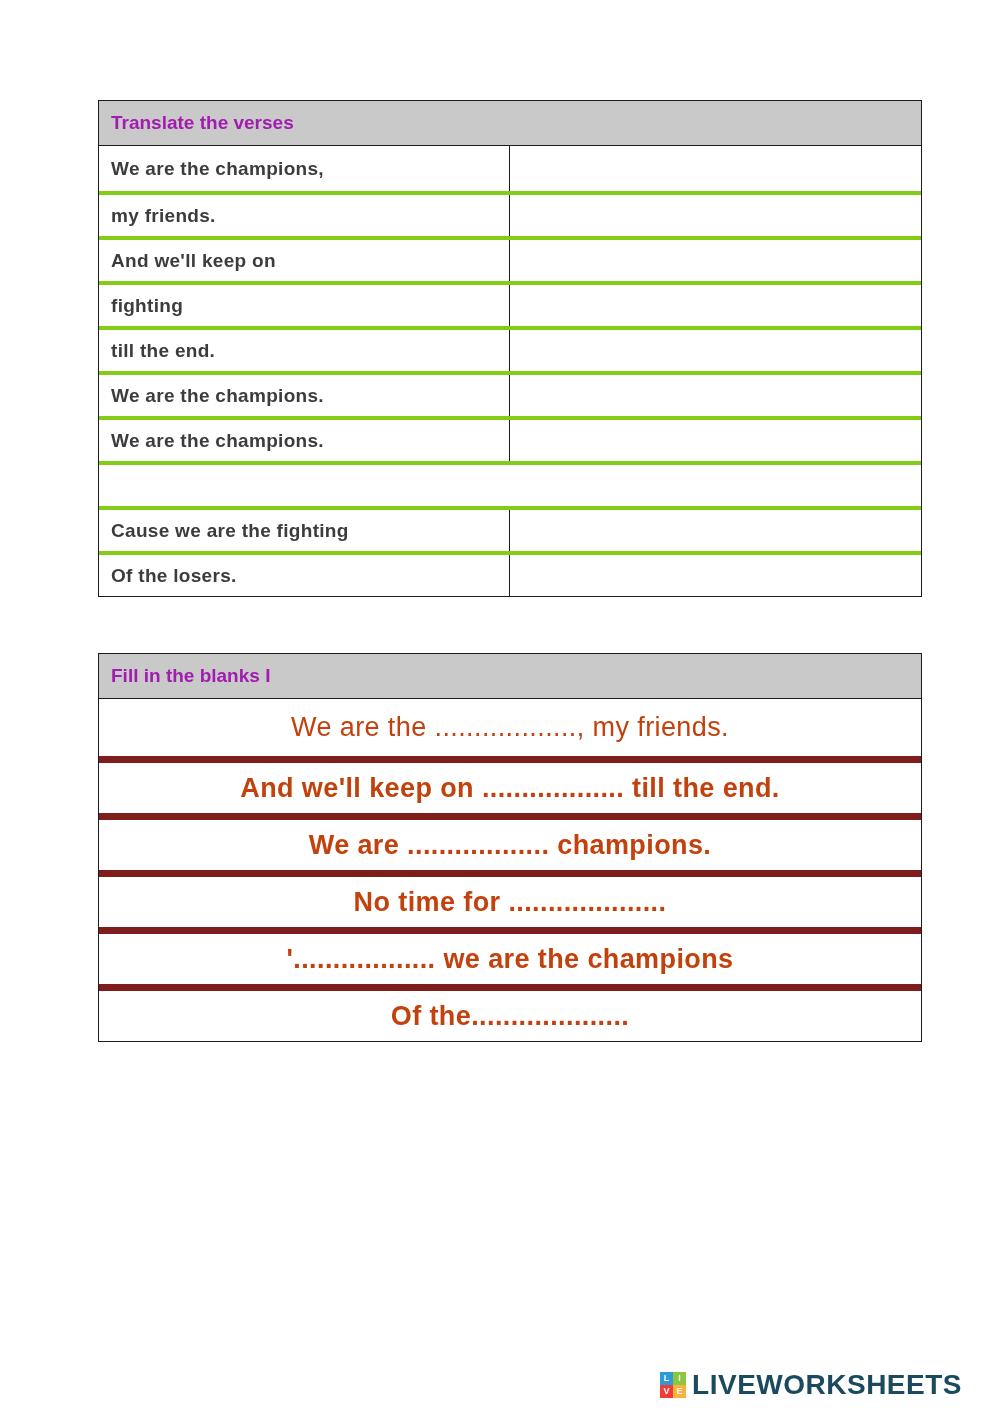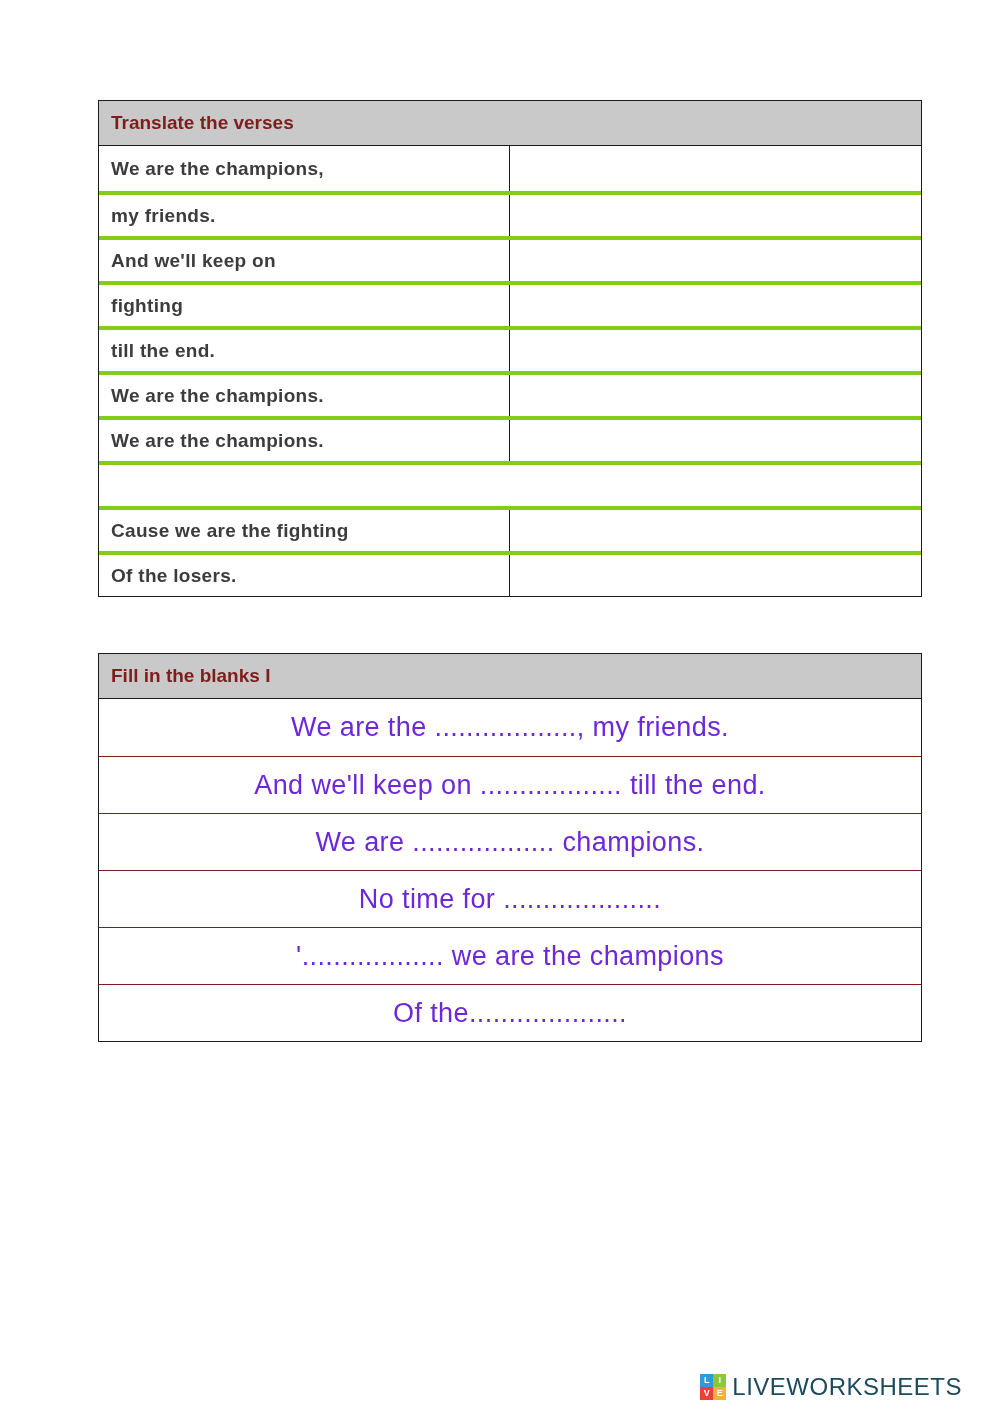--- a/index.html
+++ b/index.html
@@ -21,21 +21,21 @@
     border: 1px solid #1c1c1c;
     width: 100%;
   }
   .t-header {
     height: 45px;
     display: flex;
     align-items: center;
     padding-left: 12px;
     font-weight: bold;
     font-size: 19px;
-    color: #7f1d1d;
+    color: #a21caf;
     border-bottom: 1px solid #1c1c1c;
   }
   .t1-row {
     display: flex;
     height: 45px;
     font-weight: bold;
   }
   .t1-row + .t1-row { border-top: 4px solid #84cc16; }
   .t1-left {
     flex: 0 0 50%;
@@ -47,24 +47,24 @@
     letter-spacing: 0.3px;
   }
   .t1-right { flex: 1 1 auto; }
   .table2 { margin-top: 56px; }
   .t2-row {
     height: 57px;
     display: flex;
     align-items: center;
     justify-content: center;
     font-size: 27px;
-    color: #6d28d9;
+    color: #c2410c;
     letter-spacing: 0.4px;
   }
-  .t2-row + .t2-row { border-top: 1px solid #7f1d1d; }
+  .t2-row + .t2-row { border-top: 7px solid #7f1d1d; font-weight: bold; }
   .footer {
     position: absolute;
     right: 38px;
     bottom: 12px;
     display: flex;
     align-items: center;
     gap: 6px;
   }
   .logo {
     width: 26px;
@@ -76,22 +76,22 @@
   .logo-sq {
     display: flex;
     align-items: center;
     justify-content: center;
     color: #ffffff;
     font-size: 9px;
     font-weight: bold;
     line-height: 1;
   }
   .brand {
-    font-size: 24px;
-    font-weight: normal;
+    font-size: 28px;
+    font-weight: bold;
     letter-spacing: 0.5px;
   }
 </style>
 </head>
 <body>
 
 <div class="sheet">
 
   <div class="wtable table1">
     <div class="t-header" style="background-color: rgb(201, 201, 201);">Translate the verses</div>

